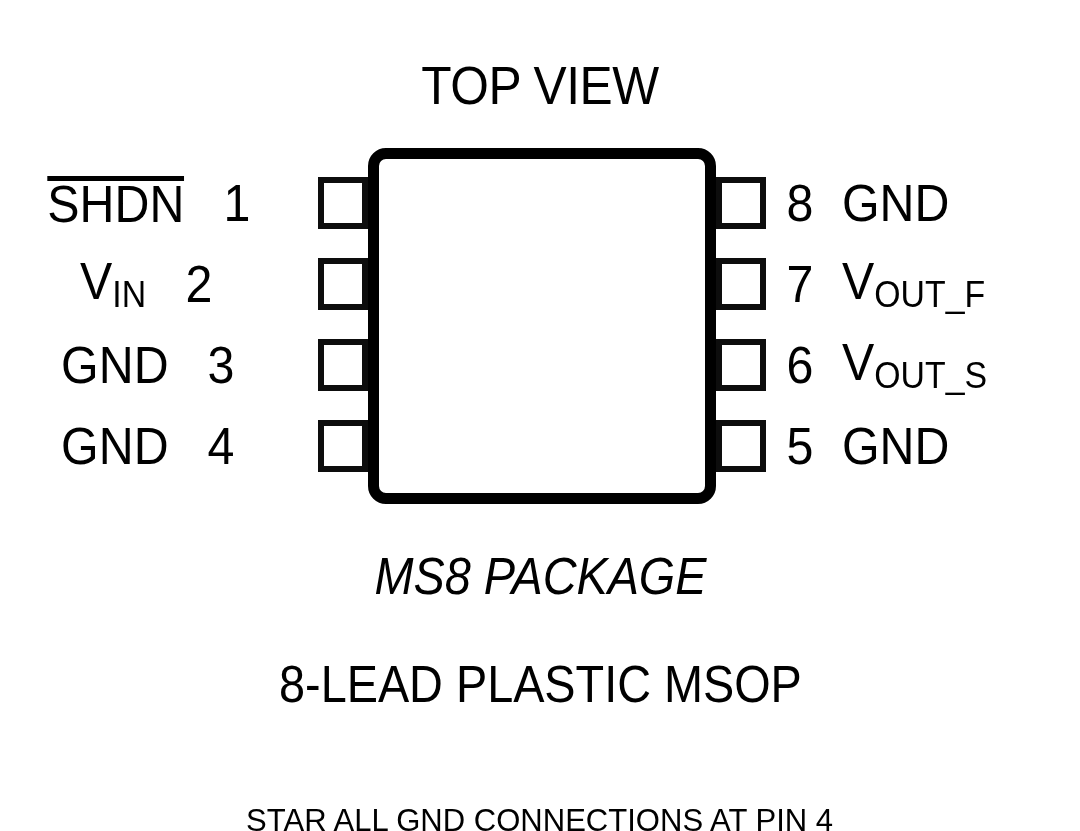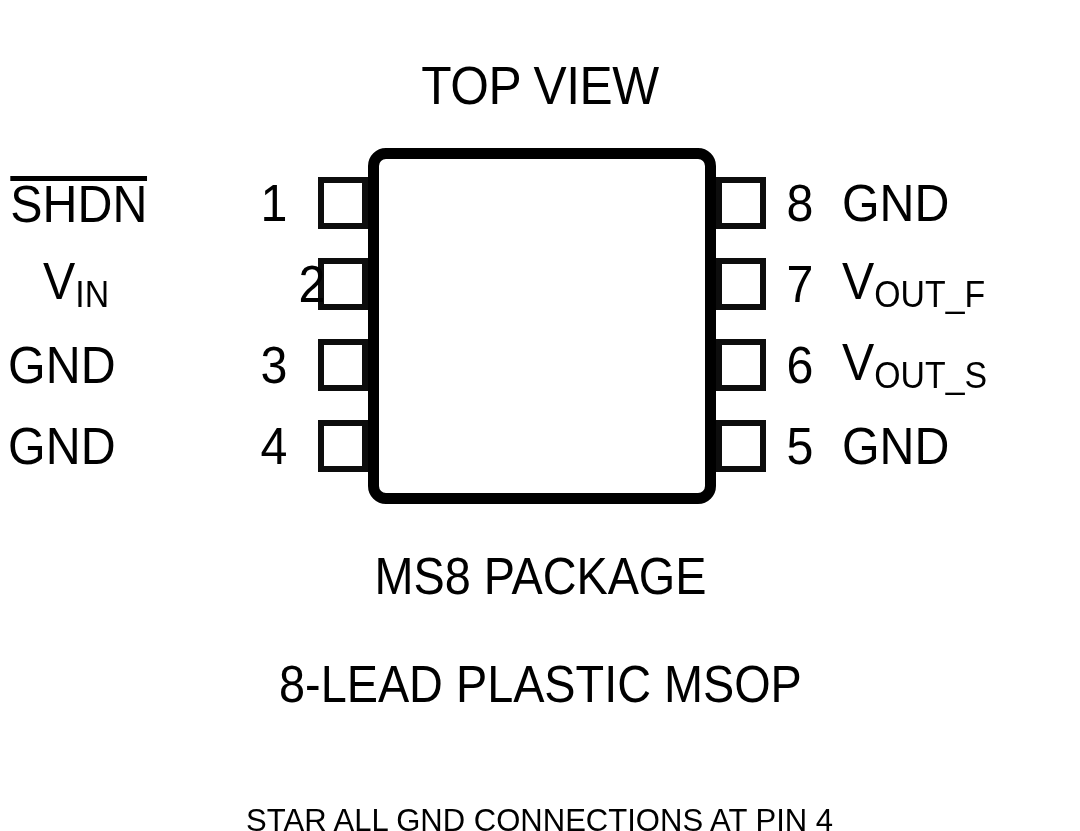--- a/index.html
+++ b/index.html
@@ -80,21 +80,21 @@
     z-index: 4;
   }
   .pin-row .sig,
   .pin-row .num {
     display: inline-block;
     transform: scaleX(0.93);
   }
   .pin-row.left-row {
     left: 0px;
     width: 300px;
-    justify-content: space-between;
+    justify-content: center;
   }
   .pin-row.left-row .sig {
     transform-origin: right center;
   }
   .pin-row.left-row .num {
     width: 52px;
     text-align: center;
     margin-left: 26px;
     transform-origin: center;
   }
@@ -143,20 +143,21 @@
     position: absolute;
     left: 0;
     width: 1080px;
     text-align: center;
     white-space: nowrap;
   }
   #caption-package {
     top: 500px;
     font-size: 52px;
     line-height: 60px;
+    font-style: italic;
   }
   #caption-leads {
     top: 608px;
     font-size: 52px;
     line-height: 60px;
   }
   #caption-thermal {
     top: 668px;
     font-size: 52px;
     line-height: 60px;
@@ -195,21 +196,21 @@
   <div class="pin-pad right" style="top:131px;"></div>
   <div class="pin-pad right" style="top:212px;"></div>
   <div class="pin-pad right" style="top:293px;"></div>
   <div class="pin-pad right" style="top:374px;"></div>
 
   <div class="pin-row left-row" style="top:131px;">
     <span class="sig"><span class="ovl">SHDN</span></span>
     <span class="num">1</span>
   </div>
 
-  <div class="pin-row left-row" style="top:212px;padding-left:38px;">
+  <div class="pin-row left-row" style="top:212px;">
     <span class="sig"><span>V</span><span class="sub">IN</span></span>
     <span class="num">2</span>
   </div>
 
   <div class="pin-row left-row" style="top:293px;">
     <span class="sig">GND</span>
     <span class="num">3</span>
   </div>
 
   <div class="pin-row left-row" style="top:374px;">

